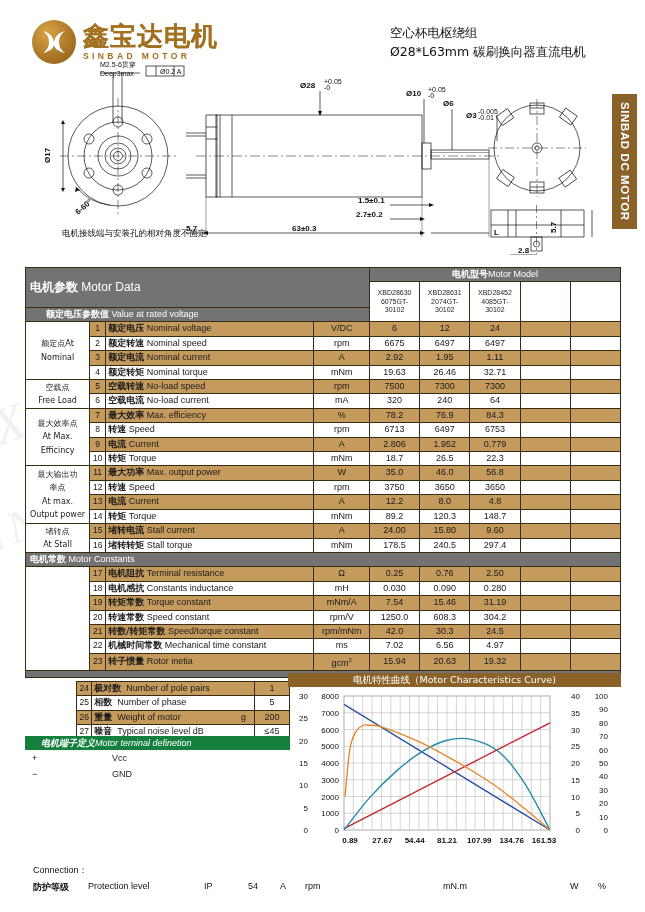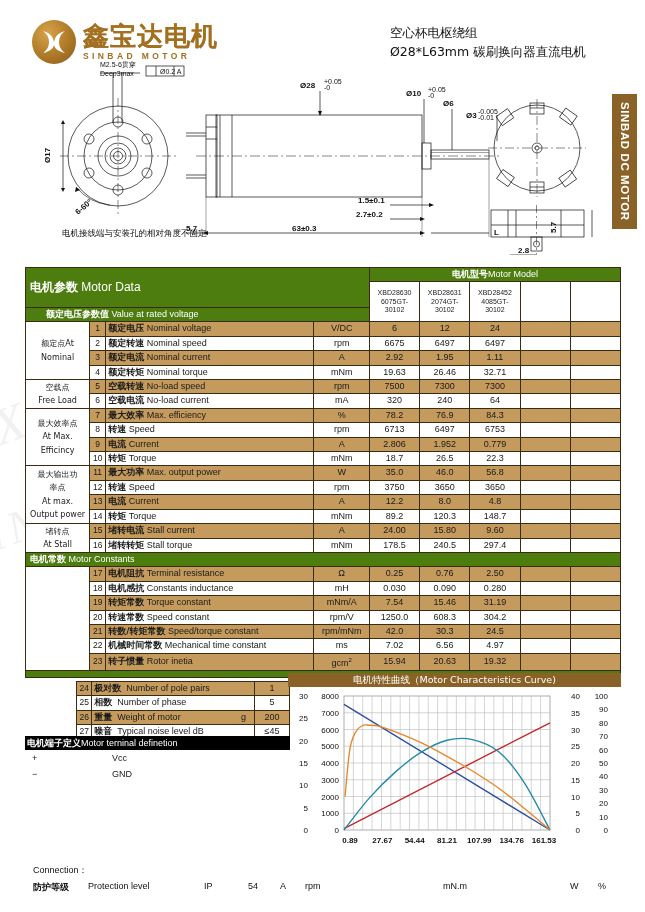--- a/index.html
+++ b/index.html
@@ -45,21 +45,21 @@
   .draw{position:absolute;left:0;top:55px;width:612px;height:200px;}
   .dim{font-size:7px;font-family:"Liberation Sans",sans-serif;fill:#111;}
   .dim-b{font-size:8px;font-weight:bold;fill:#111;}
   .cap-cn{position:absolute;font-family:Liberation Sans, sans-serif;font-size:8.5px;color:#111;}
 
   
   table.mt{position:absolute;left:25px;top:267px;width:596px;border-collapse:collapse;
      font-size:9px;}
   table.mt td{border:1px solid #3a2c12;padding:0 2px;height:13.4px;line-height:13.4px;
      box-sizing:border-box;white-space:nowrap;overflow:hidden;}
-  .hdr{background:#4d7c0f;color:#fff;font-weight:bold;}
+  .hdr{background:#737373;color:#fff;font-weight:bold;}
   .hdr .en{font-weight:normal;}
   .tan{background:#c49b5d;}
   .wt{background:#fff;}
   .cn{font-family:"DejaVu Sans",sans-serif;font-weight:bold;font-size:9px;}
   .en{font-family:"Liberation Sans",sans-serif;font-weight:normal;font-size:9px;}
   .ctr{text-align:center;}
   .grp{text-align:center;font-size:8px;line-height:1.15;white-space:normal;
        font-family:"DejaVu Sans",sans-serif;}
   .num{text-align:center;font-size:8.5px;}
   .big-hdr{font-size:11.5px;}
@@ -571,21 +571,21 @@
         </tr>
         <tr>
           <td class="wt" style="border:none;background:transparent"></td>
           <td class="wt num">27</td>
           <td class="wt"><span class="cn">噪音</span>&nbsp; <span class="en">Typical noise level dB</span></td>
           <td class="wt val">≤45</td>
         </tr>
       </tbody>
   </table>
 
-  <div style="position:absolute;left:25px;top:736px;width:265px;height:14px;background:#000000;color:#fff;font-size:9.5px;line-height:14px;padding-left:2px;box-sizing:border-box;">
+  <div style="position:absolute;left:25px;top:736px;width:265px;height:14px;background:#15803d;color:#fff;font-size:9.5px;line-height:14px;padding-left:16px;box-sizing:border-box;font-style:italic;">
     <span class="cn" style="color:#fff">电机端子定义</span><span class="en" style="color:#fff">Motor terninal definetion</span>
   </div>
   <div class="term" style="left:32px;top:753px;">+</div>
   <div class="term" style="left:112px;top:753px;">Vcc</div>
   <div class="term" style="left:32px;top:769px;">−</div>
   <div class="term" style="left:112px;top:769px;">GND</div>
 
   <div class="chart-title">电机特性曲线（Motor Characteristics Curve)</div>
   <svg class="chart" viewBox="0 0 352 172">
     <g id="chart-grid">

